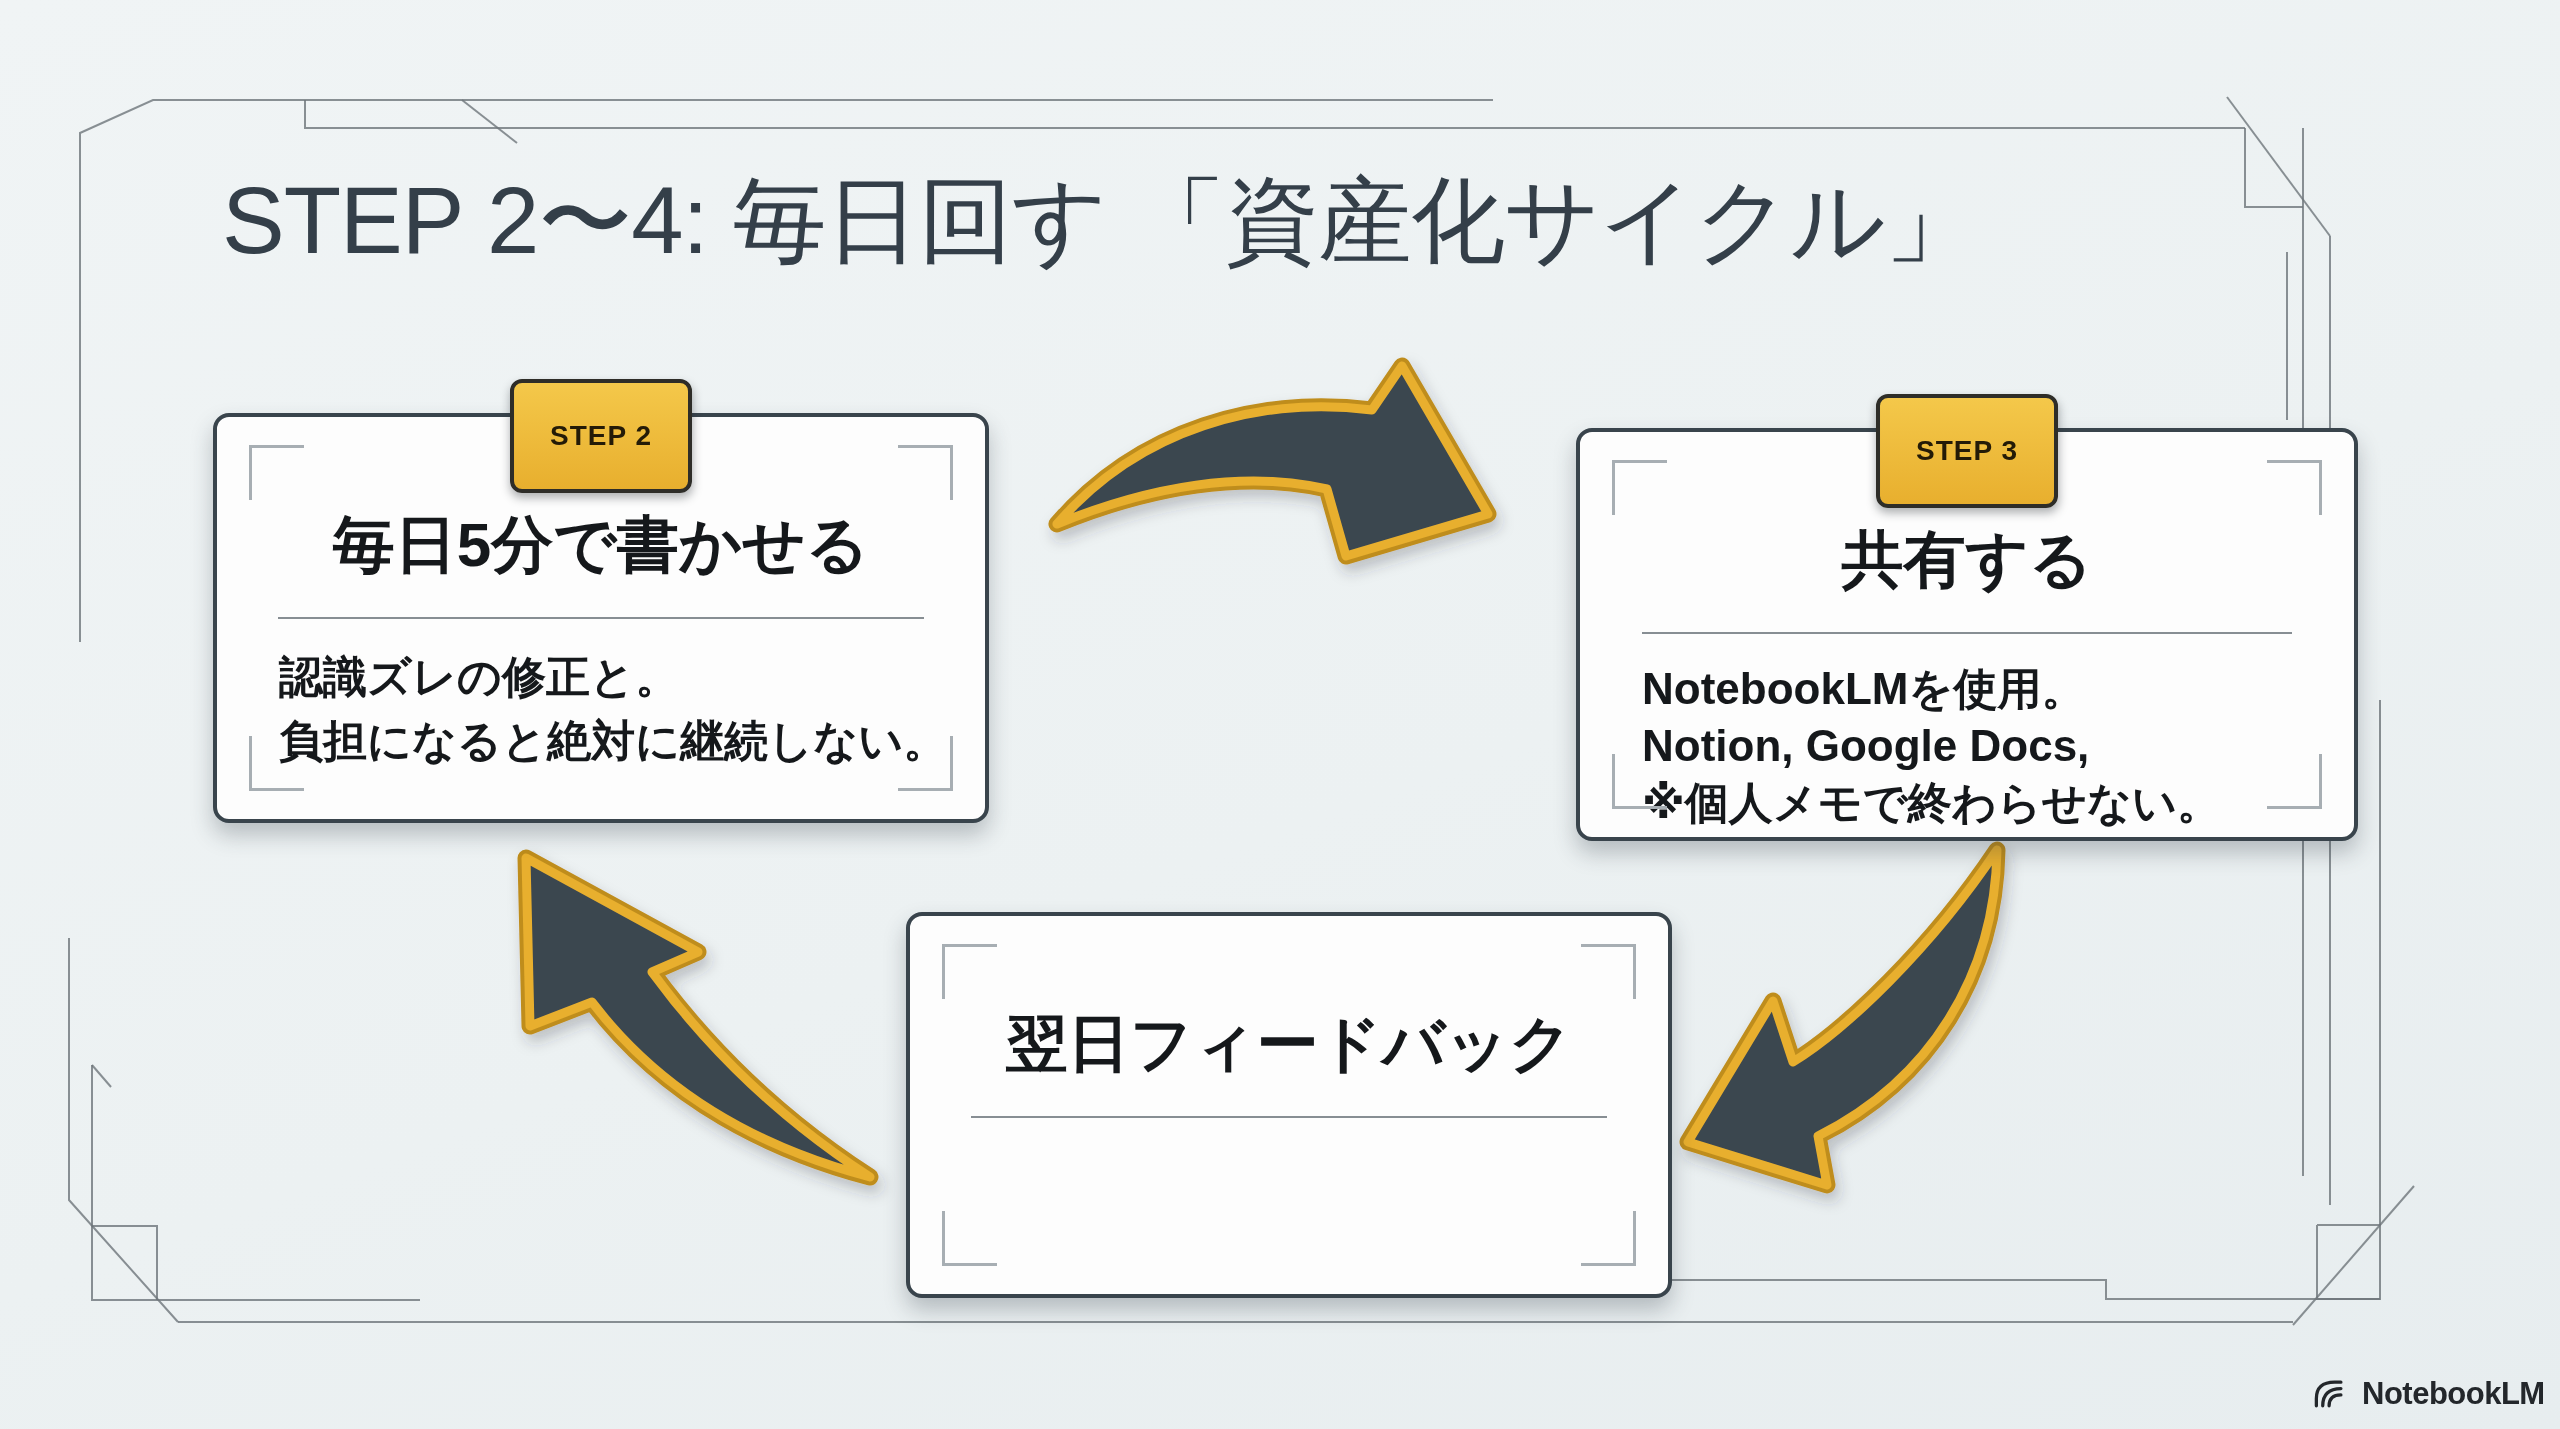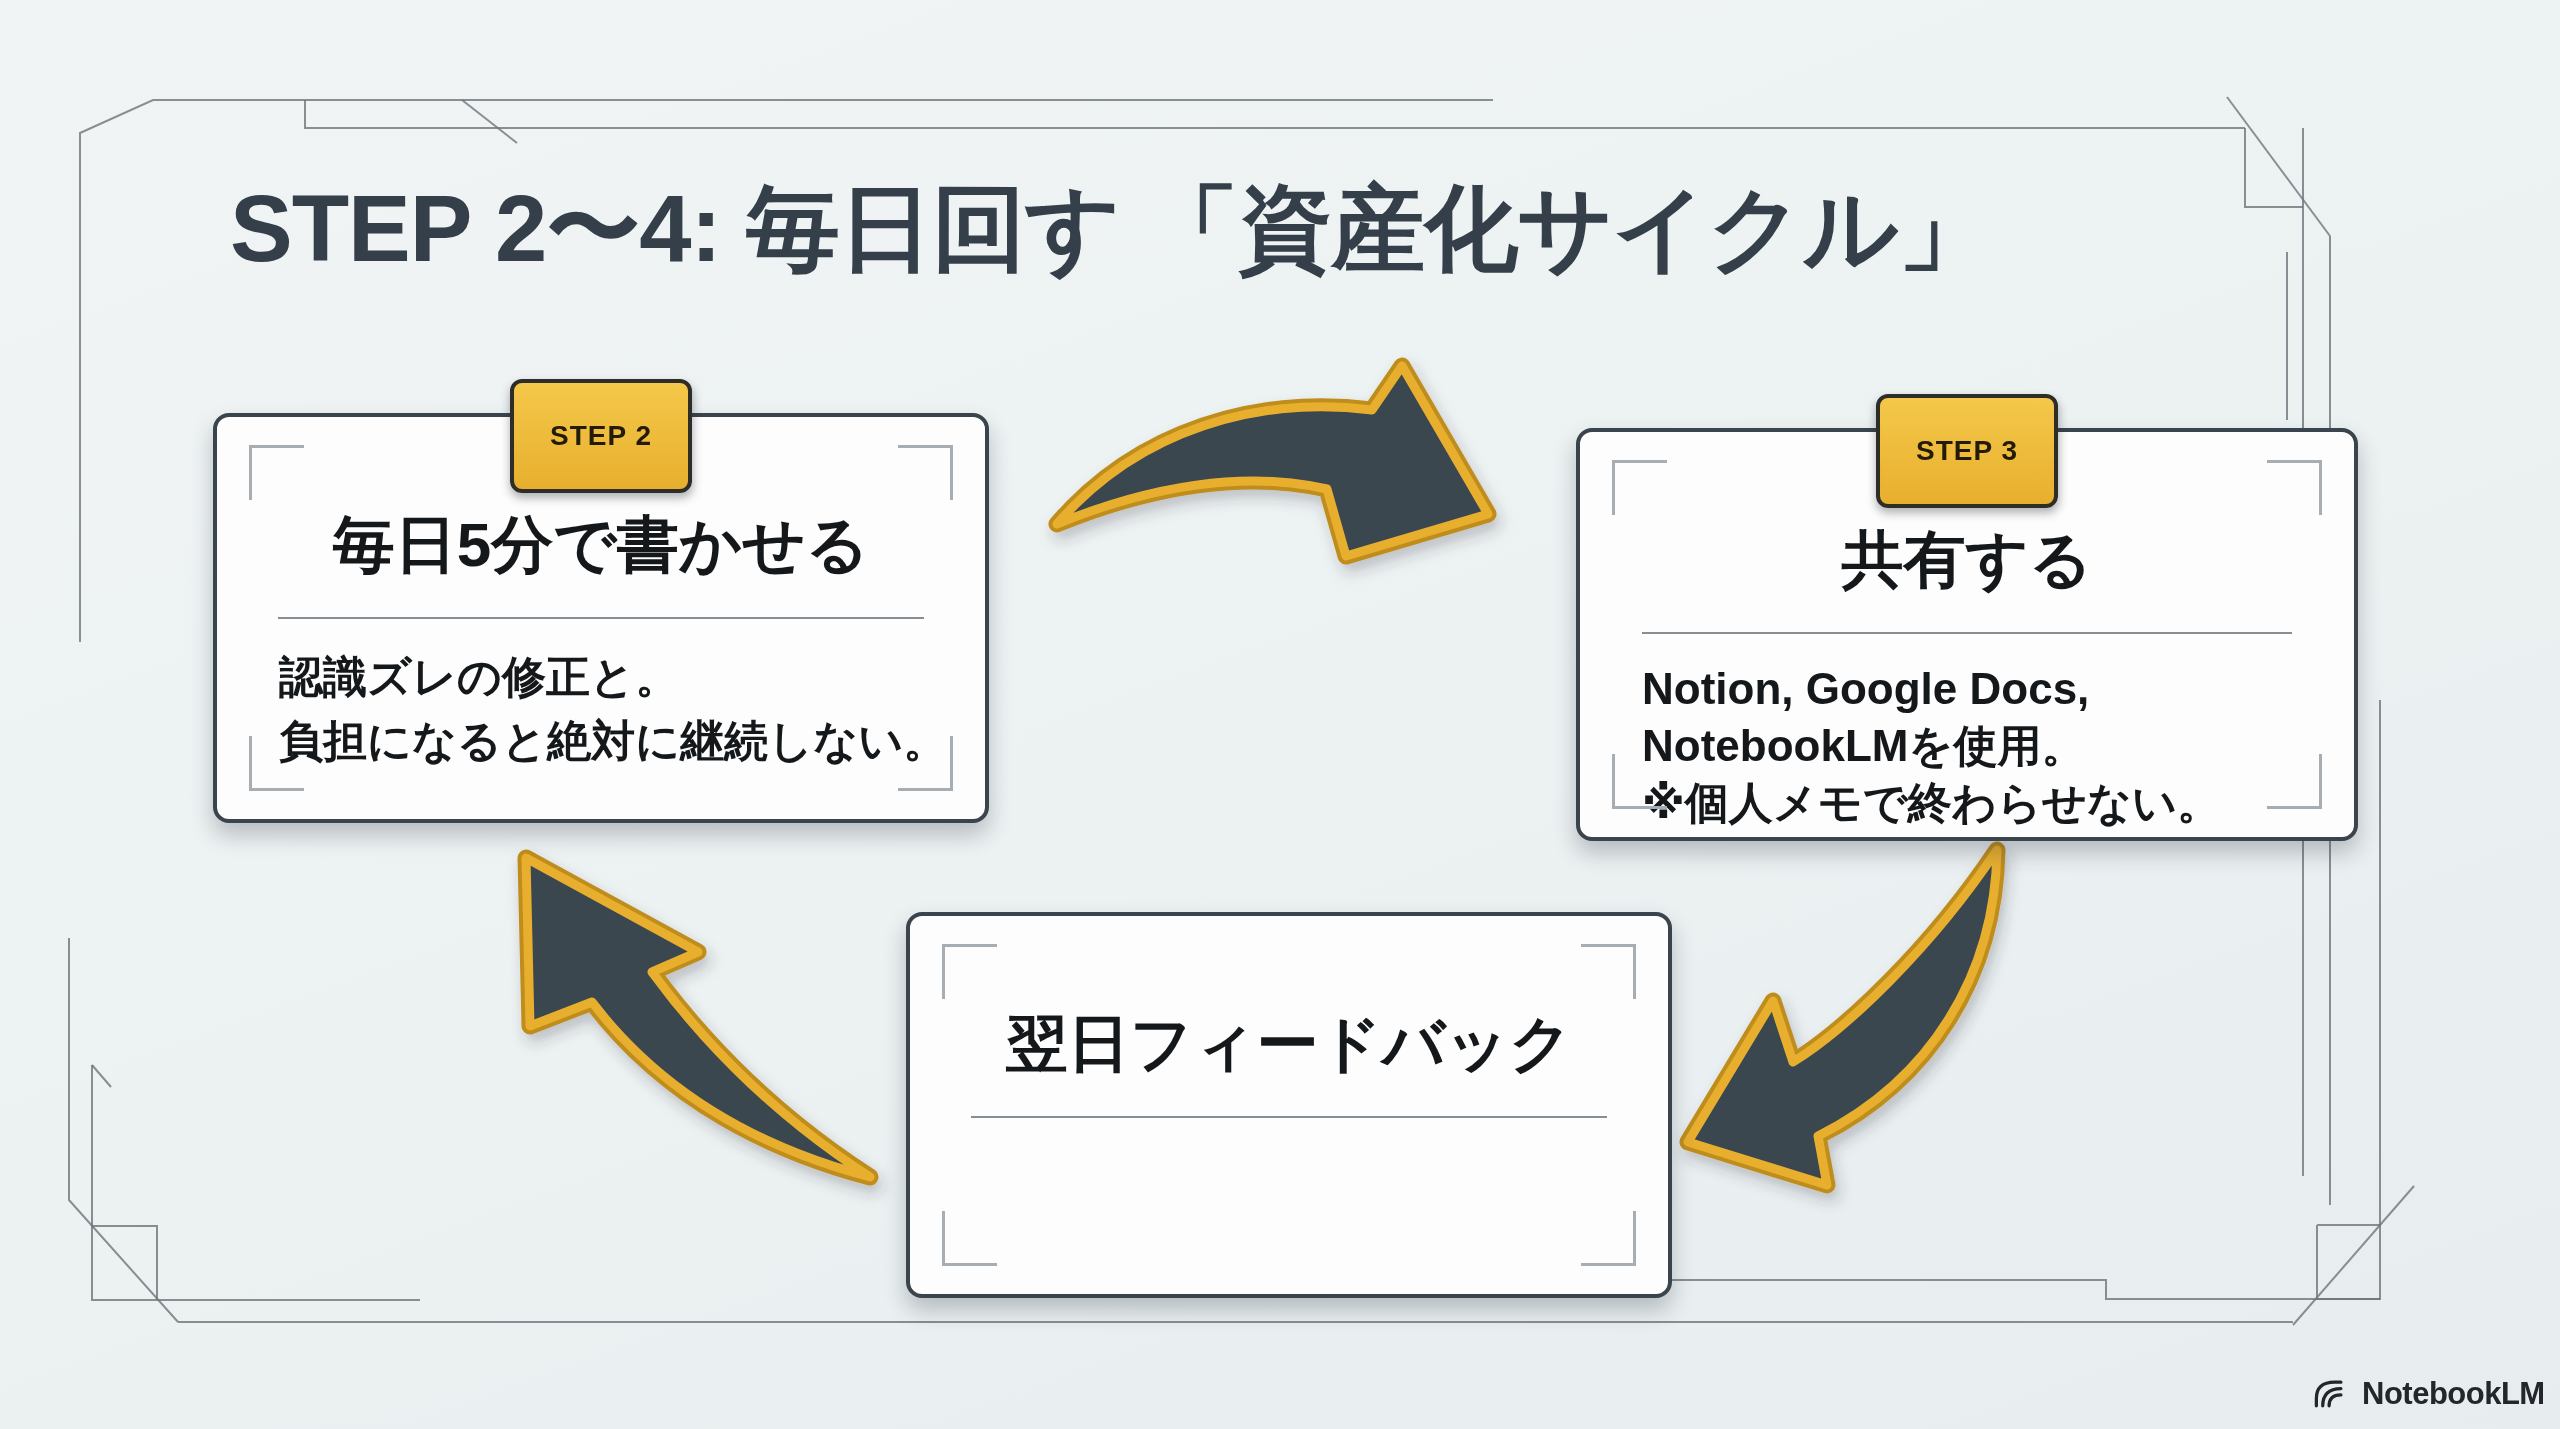--- a/index.html
+++ b/index.html
@@ -12,22 +12,22 @@
   body{font-family:"Liberation Sans","DejaVu Sans",sans-serif;background:#dfe6e8;}
   #canvas{
     position:relative;width:2560px;height:1429px;overflow:hidden;
     background:linear-gradient(160deg,#f0f4f5 0%,var(--background) 55%,#e7edef 100%);
   }
   
   #frame-lines{position:absolute;inset:0;width:100%;height:100%;}
   #frame-lines path{fill:none;stroke:var(--frame-line);stroke-width:2;opacity:.8;}
   
   .page-title{
-    position:absolute;left:222px;top:158px;margin:8px;white-space:nowrap;
-    font-size:94px;font-weight:700;letter-spacing:-1px;color:var(--title-color);
+    position:absolute;left:222px;top:158px;margin:0;white-space:nowrap;
+    font-size:94px;font-weight:400;letter-spacing:-1px;color:var(--title-color);
   }
   
   #arrows{position:absolute;inset:0;width:100%;height:100%;pointer-events:none;}
   .arrow-under{fill:var(--arrow-fill);stroke:var(--accent-gold-dark);stroke-width:17;stroke-linejoin:round;}
   .arrow-top{fill:var(--arrow-fill);stroke:var(--accent-gold);stroke-width:9;stroke-linejoin:round;}
   
   .step-box{
     position:absolute;background:var(--card-bg);
     border:4px solid var(--card-border);border-radius:16px;
     box-shadow:0 12px 22px rgba(44,55,66,.28);
@@ -121,22 +121,22 @@
 
   <section class="step-box" style="left:1576px;top:428px;width:774px;height:405px;">
     <div class="badge">STEP 3</div>
     <span class="corner tl"></span>
     <span class="corner tr"></span>
     <span class="corner bl"></span>
     <span class="corner br"></span>
     <h2 class="box-title">共有する</h2>
     <div class="divider"></div>
     <div class="box-body tight">
+      <p class="body-line">NotebookLMを使用。</p>
       <p class="body-line">Notion, Google Docs,</p>
-      <p class="body-line">NotebookLMを使用。</p>
       <p class="body-line">※個人メモで終わらせない。</p>
     </div>
   </section>
 
   <section class="step-box" style="left:906px;top:912px;width:758px;height:378px;">
     <span class="corner tl"></span>
     <span class="corner tr"></span>
     <span class="corner bl"></span>
     <span class="corner br"></span>
     <h2 class="box-title">翌日フィードバック</h2>

